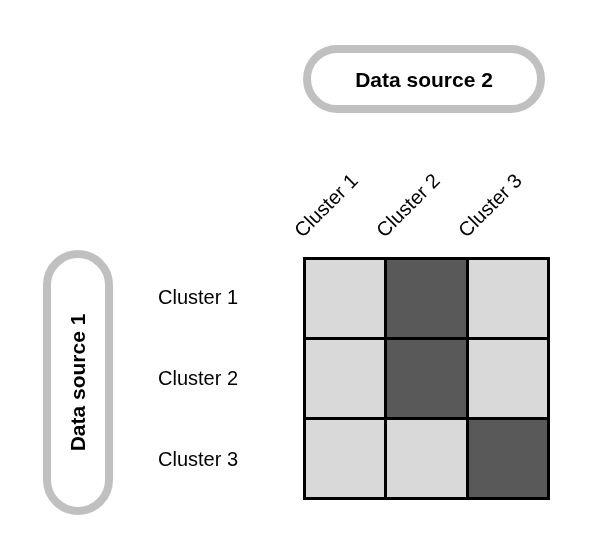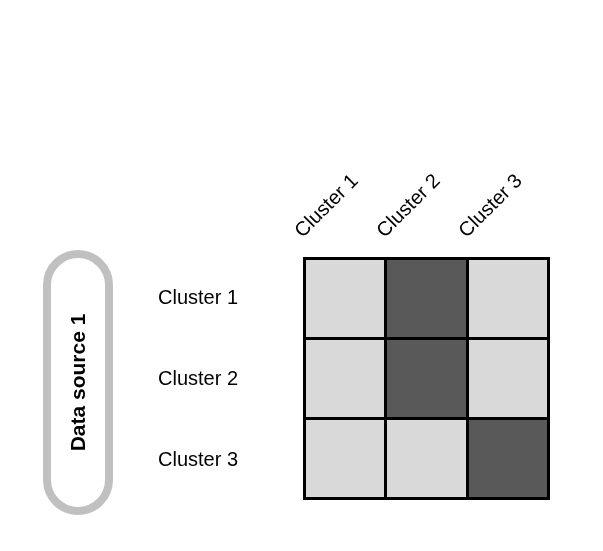--- a/index.html
+++ b/index.html
@@ -96,20 +96,23 @@
   .cell {
     width: 100%;
     height: 100%;
   }
 </style>
 </head>
 <body>
 
 <div class="canvas">
 
+  <div class="pill pill-top" style="border-color: rgb(192, 192, 192);">
+    <span class="pill-text">Data source 2</span>
+  </div>
 
   <div class="pill pill-left" style="border-color: rgb(192, 192, 192);">
     <span class="pill-text vertical">Data source 1</span>
   </div>
 
   <div class="col-label c1">Cluster 1</div>
   <div class="col-label c2">Cluster 2</div>
   <div class="col-label c3">Cluster 3</div>
 
   <div class="row-label r1">Cluster 1</div>

